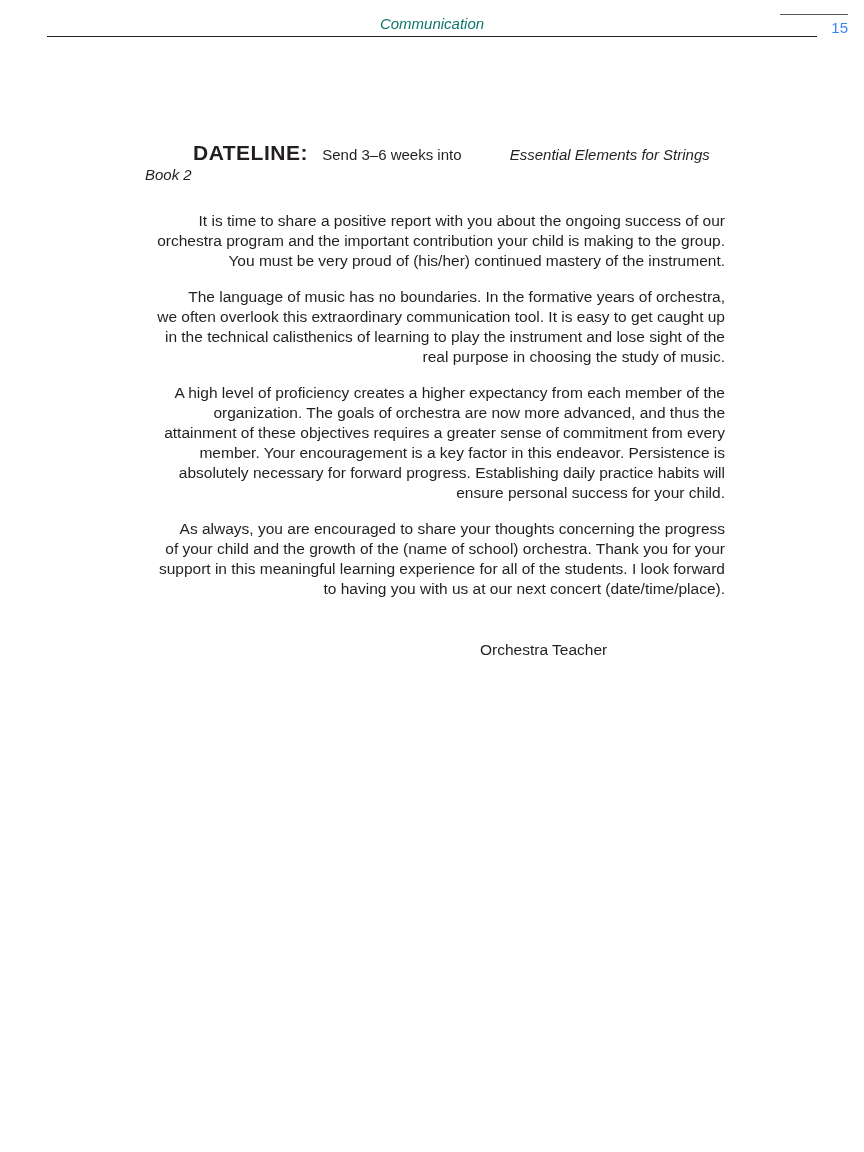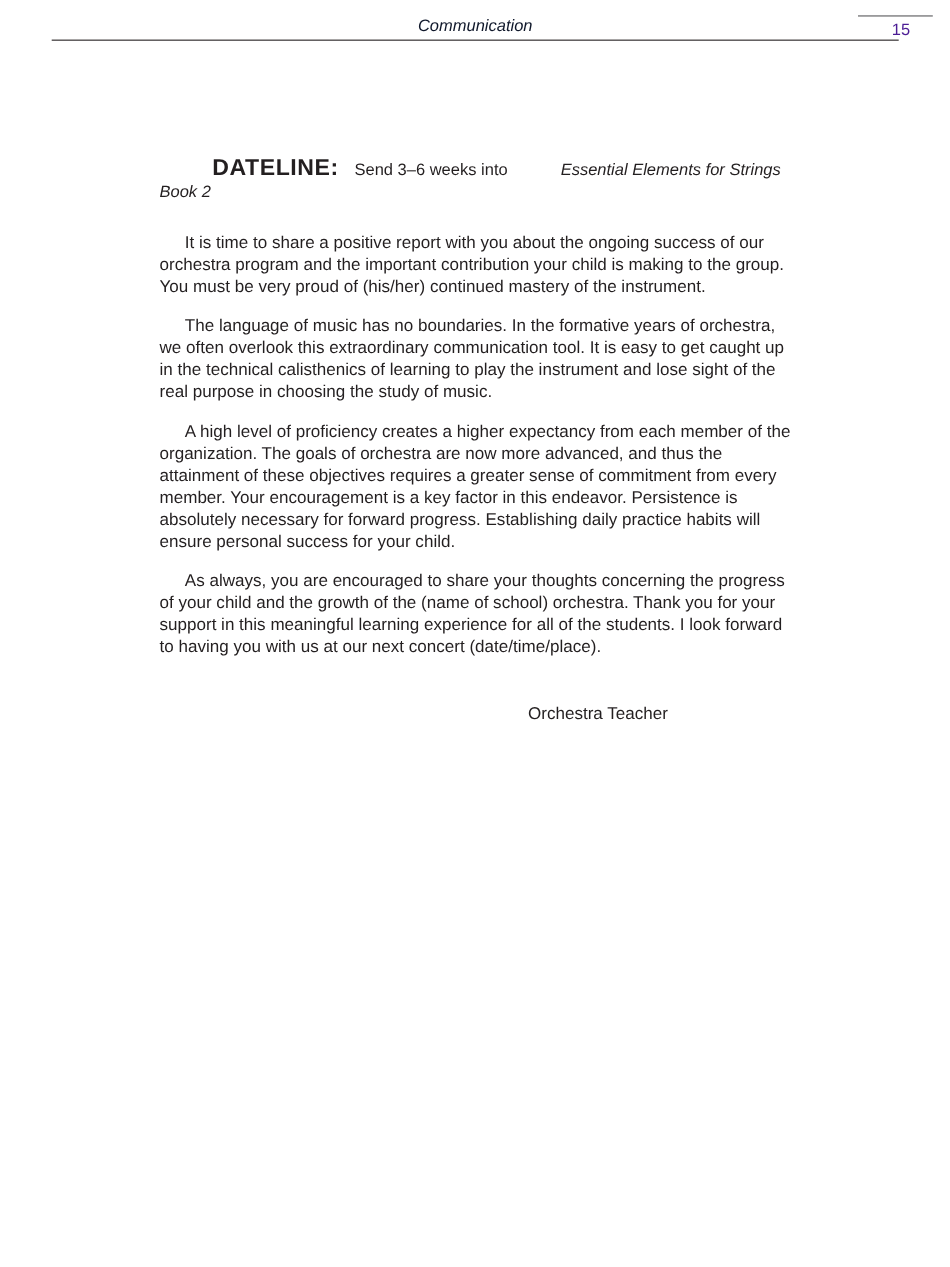--- a/index.html
+++ b/index.html
@@ -20,32 +20,32 @@
 
   
   .header-title {
     position: absolute;
     top: 15px;
     left: 0;
     width: 100%;
     text-align: center;
     font-style: italic;
     font-size: 15px;
-    color: #0f172a;
+    color: #0f766e;
   }
   .page-number-tab {
     position: absolute;
     top: 14px;
     right: 16px;
     width: 58px;
     border-top: 1.5px solid #58595b;
-    text-align: center;
+    text-align: right;
     padding: 4px 0 0 10px;
     font-size: 15px;
-    color: #4c1d95;
+    color: #3b82f6;
   }
   .header-rule {
     position: absolute;
     top: 36px;
     left: 47px;
     width: 770px;
     height: 0;
     border: none;
     border-top: 1.6px solid #231f20;
     margin: 0;
@@ -77,21 +77,21 @@
     font-size: 15px;
     font-style: italic;
     margin-left: 44px;
   }
   .salutation {
     margin: 0 0 17px 0;
   }
   .para {
     margin: 0 0 16px 0;
     text-indent: 23px;
-    text-align: left;
+    text-align: right;
   }
   .closing {
     margin: 40px 0 0 335px;
   }
   .signature {
     margin: 41px 0 0 335px;
   }
 </style>
 </head>
 <body>

